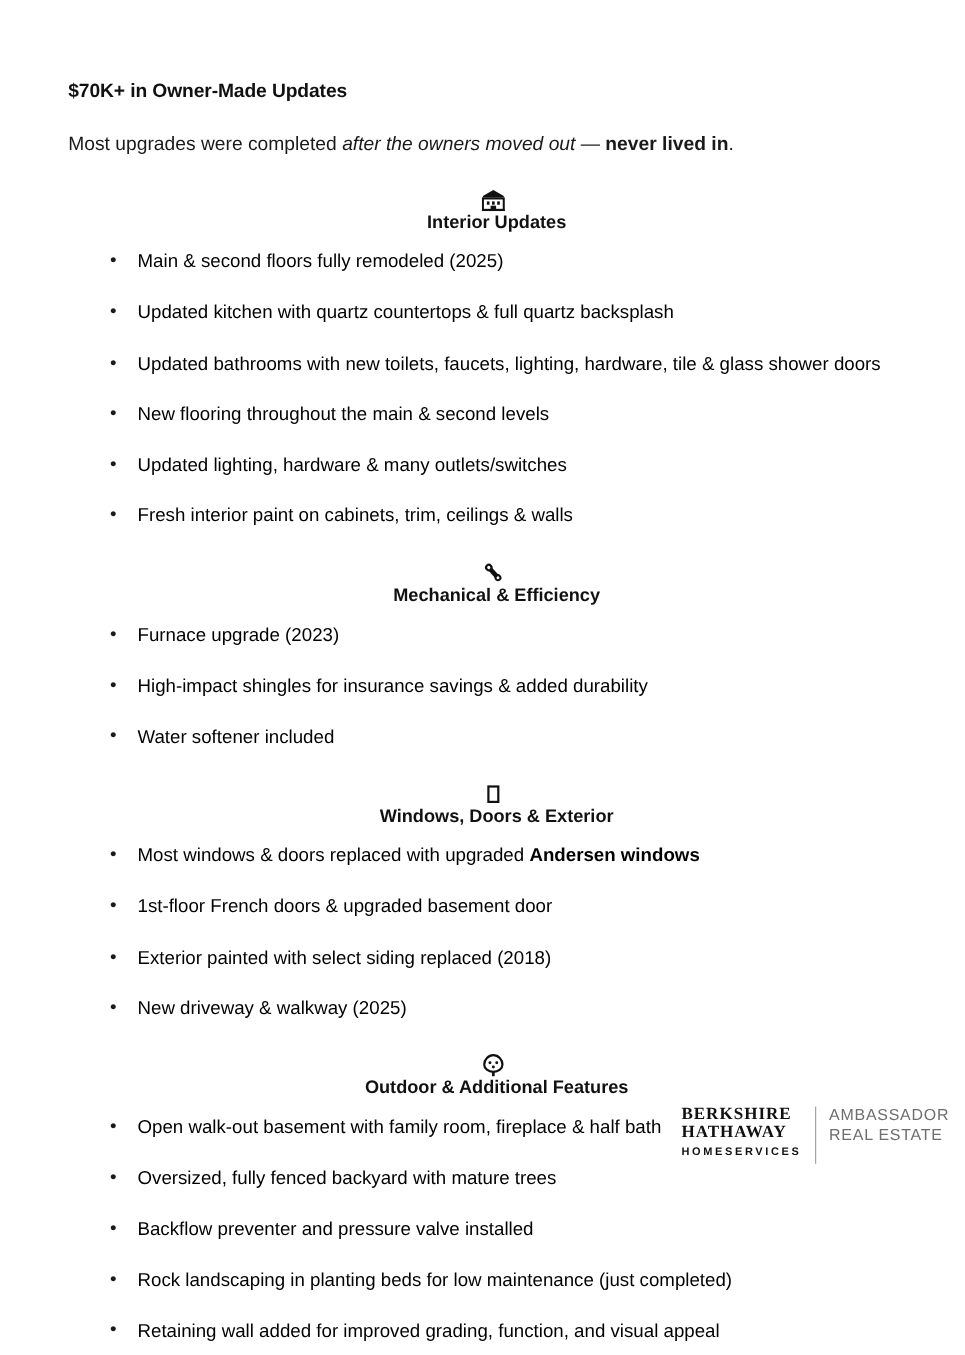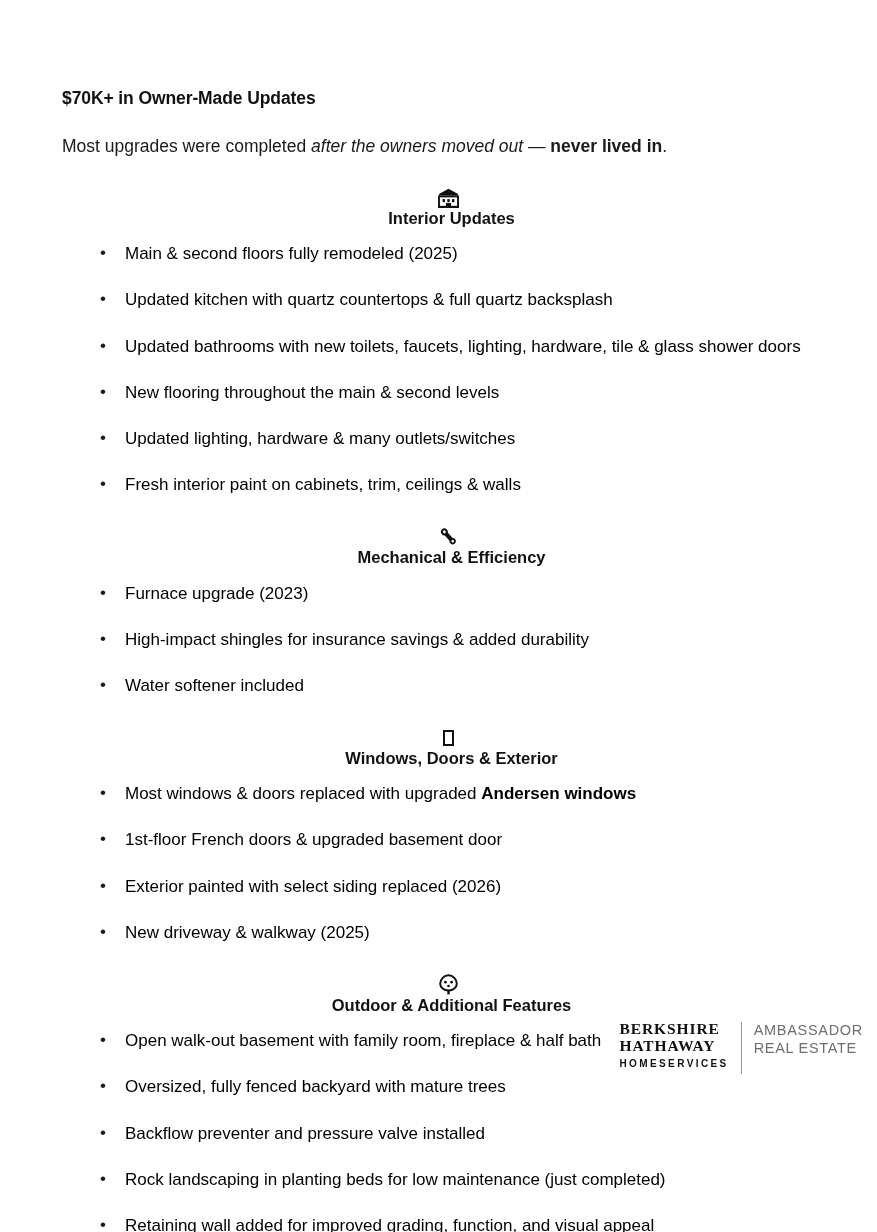--- a/index.html
+++ b/index.html
@@ -11,21 +11,21 @@
     width: 877px;
     height: 1232px;
     position: relative;
     font-family: "Liberation Sans", sans-serif;
     color: #1a1a1a;
     overflow: hidden;
   }
 
   .page {
     position: absolute;
-    left: 0; top: 16px;
+    left: 0; top: 0;
     width: 877px;
     height: 1068px;
     box-sizing: border-box;
     padding: 72px 36px 0 62px;
   }
 
   
   .doc-title {
     font-size: 17.5px;
     font-weight: bold;
@@ -241,21 +241,21 @@
   <div class="section-block">
     <div class="section-head">
       <span class="head-icon" style="width:18px;">
         <span class="tofu"></span>
       </span>
       <span class="head-label">Windows, Doors &amp; Exterior</span>
     </div>
     <ul class="bullets">
       <li><span>Most windows &amp; doors replaced with upgraded </span><span class="bold">Andersen windows</span></li>
       <li>1st-floor French doors &amp; upgraded basement door</li>
-      <li>Exterior painted with select siding replaced (2026)</li>
+      <li>Exterior painted with select siding replaced (2018)</li>
       <li>New driveway &amp; walkway (2025)</li>
     </ul>
   </div>
 
   <div class="section-block tight">
     <div class="section-head">
       <span class="head-icon">
         <svg width="21" height="21" viewBox="0 0 21 21" aria-hidden="true">
           <path d="M10.5 1.2 C6.0 1.2 2.2 5.4 2.2 9.7 C2.2 13.4 5.9 16.4 10.5 16.4 C15.1 16.4 18.8 13.4 18.8 9.7 C18.8 5.4 15.0 1.2 10.5 1.2 Z" fill="none" stroke="#111" stroke-width="2"></path>
           <circle cx="7.4" cy="8.2" r="1.35" fill="#111"></circle>

